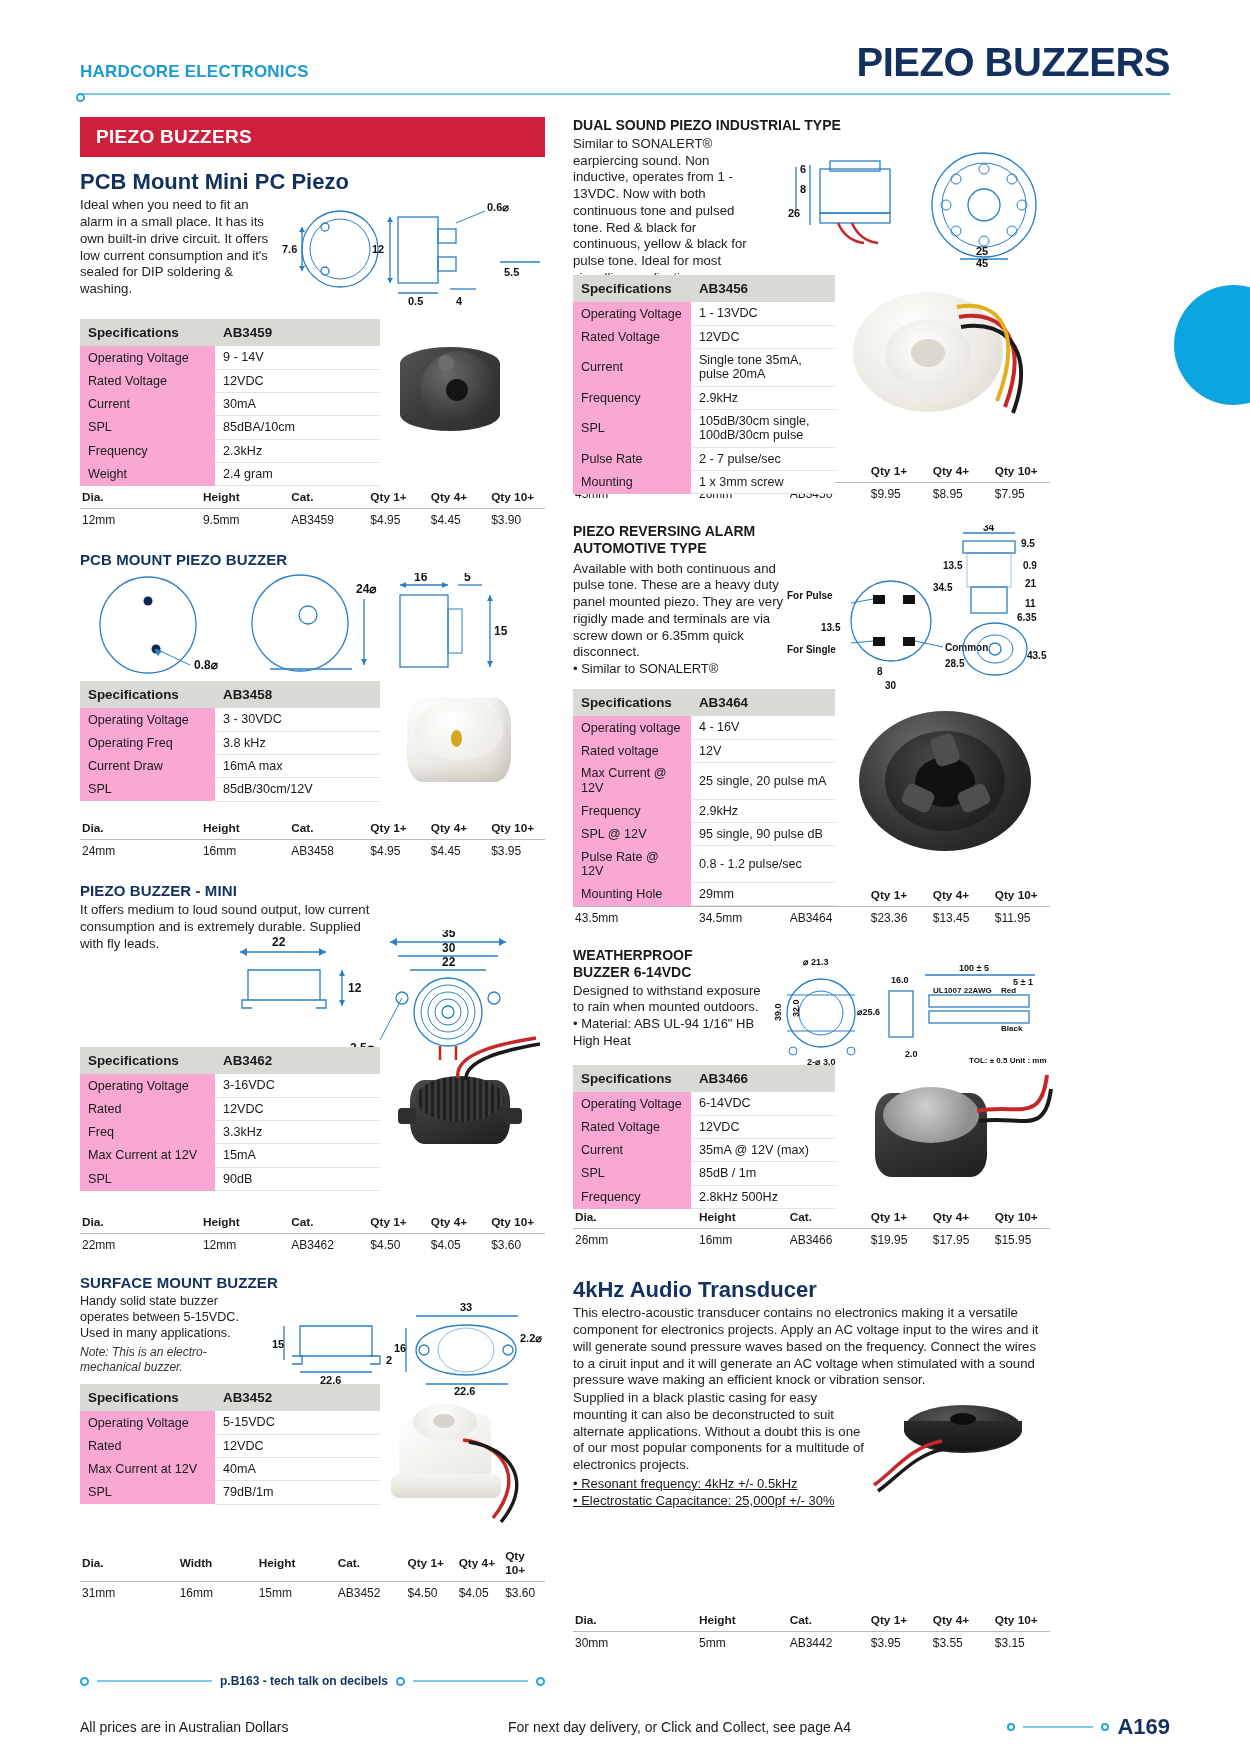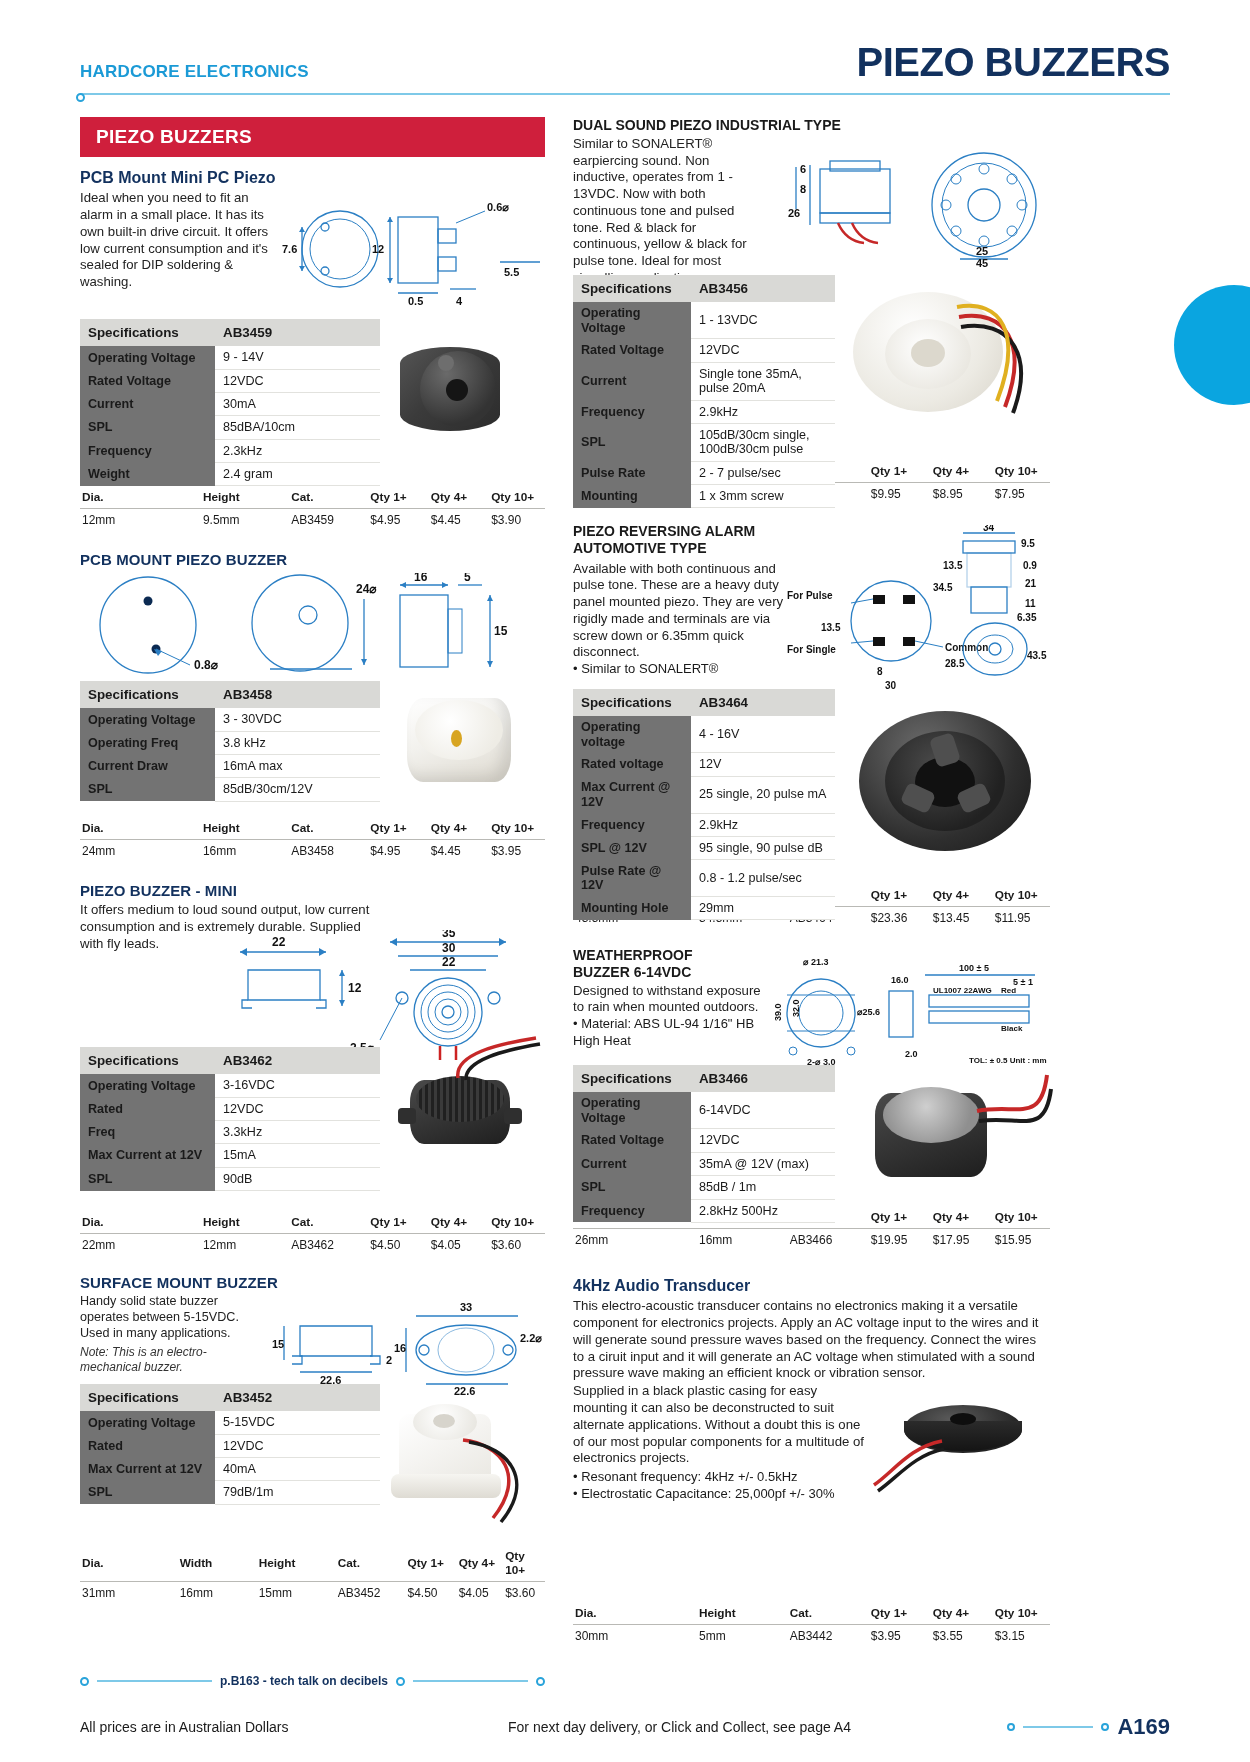--- a/index.html
+++ b/index.html
@@ -24,34 +24,34 @@
   
   .cols { display: flex; gap: 28px; margin-top: 14px; }
   .col { width: 465px; position: relative; }
   .col.right { width: 477px; }
 
   .red-banner {
     background: #cf1f3c; color: #fff; font-size: 19px; font-weight: bold;
     letter-spacing: .3px; padding: 9px 0 9px 16px; margin-bottom: 12px;
   }
 
-  h2.prod { color: #12315e; font-size: 16px; font-weight: bold; margin-bottom: 3px; line-height: 1.15; }
+  h2.prod { color: #12315e; font-size: 22px; font-weight: bold; margin-bottom: 3px; line-height: 1.15; }
   h2.prod.caps { font-size: 15px; letter-spacing: .1px; }
   h3.sub { color: #1a1a1a; font-size: 14px; font-weight: bold; margin-bottom: 2px; line-height: 1.2; }
   p.desc { font-size: 13.2px; line-height: 1.27; color: #222; }
   p.desc.small { font-size: 12.6px; }
   p.note { font-size: 12px; font-style: italic; line-height: 1.25; color: #333; }
   ul.bul { list-style: none; font-size: 13px; line-height: 1.3; }
   ul.bul li:before { content: "• "; }
 
   
   table.spec { width: 100%; border-collapse: collapse; font-size: 12.6px; }
   table.spec td { padding: 4px 8px; vertical-align: middle; line-height: 1.14; }
   table.spec tr.hdr td { background: #d9d9d6; font-weight: bold; font-size: 13.4px; padding: 6px 8px; }
-  table.spec td.k { background: #737373; font-weight: bold; width: 45%; }
+  table.spec td.k { background: #f9a8d4; font-weight: normal; width: 45%; }
   table.spec td.v { background: #ffffff; border-bottom: 1px solid #e2e2de; }
   table.spec tr.hdr td.k, table.spec tr.hdr td.v { border-bottom: none; }
 
   
   table.price { width: 100%; border-collapse: collapse; font-size: 12px; margin-top: 9px; }
   table.price th { font-weight: bold; text-align: left; padding: 3px 2px 4px 2px; border-bottom: 1px solid #b9b9b5; font-size: 11.8px; }
   table.price td { padding: 4px 2px 2px 2px; font-size: 12px; }
   table.price th.num, table.price td.num { text-align: left; }
 
   
@@ -789,21 +789,21 @@
                 <td class="num">$15.95</td>
               </tr>
         </tbody>
           </table>
       </div>
 
       <div style="position:relative; margin-top:28px;">
         <h2 class="prod">4kHz Audio Transducer</h2>
         <p class="desc" style="width:477px;">This electro-acoustic transducer contains no electronics making it a versatile component for electronics projects. Apply an AC voltage input to the wires and it will generate sound pressure waves based on the frequency. Connect the wires to a ciruit input and it will generate an AC voltage when stimulated with a sound pressure wave making an efficient knock or vibration sensor.</p>
         <p class="desc" style="width:300px; margin-top:1px;">Supplied in a black plastic casing for easy mounting it can also be deconstructed to suit alternate applications. Without a doubt this is one of our most popular components for a multitude of electronics projects.</p>
-        <ul class="bul" style="width:320px; margin-top:2px;">
+        <ul class="bul" style="width:320px; margin-top:2px;text-decoration:underline;">
           <li>Resonant frequency: 4kHz +/- 0.5kHz</li>
           <li>Electrostatic Capacitance: 25,000pf +/- 30%</li>
         </ul>
         <div class="photo" style="right:0px; top:110px; width:180px; height:110px;">
           <div style="position:absolute; left:34px; top:18px; width:118px; height:48px; border-radius:50%; background:radial-gradient(ellipse at 40% 30%,#5a5a5a,#232323 70%);"></div>
           <div style="position:absolute; left:34px; top:34px; width:118px; height:30px; background:linear-gradient(180deg,#2b2b2b,#141414); border-radius:0 0 50% 50%/0 0 70% 70%;"></div>
           <div style="position:absolute; left:80px; top:26px; width:26px; height:12px; border-radius:50%; background:#0e0e0e;"></div>
           <svg style="position:absolute; left:0; top:40px;" width="80" height="70">
               <path d="M72 14 C 40 20, 24 44, 4 58" stroke="#c62828" stroke-width="3.5" fill="none"></path>
               <path d="M74 22 C 44 28, 28 50, 8 64" stroke="#1a1a1a" stroke-width="3.5" fill="none"></path>

